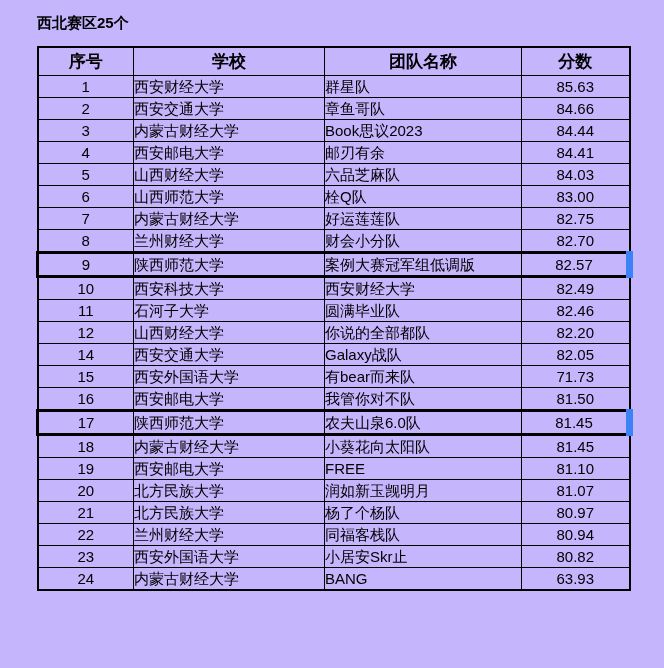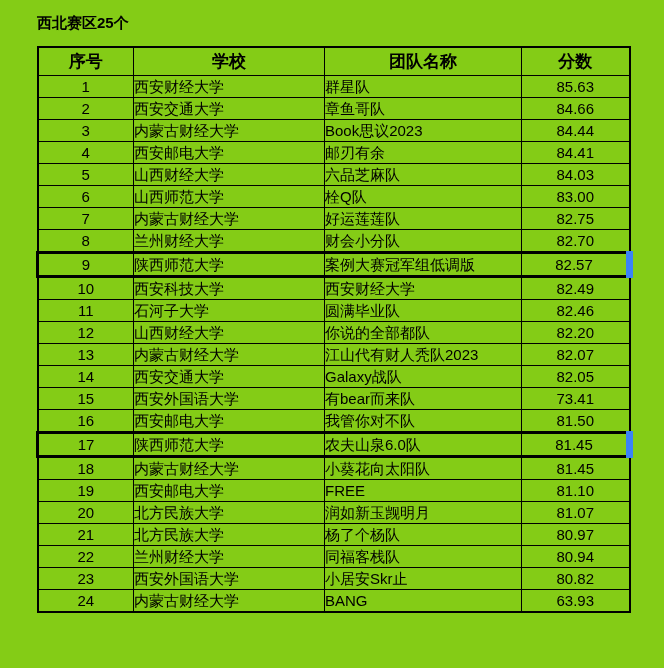--- a/index.html
+++ b/index.html
@@ -9,21 +9,21 @@
     width: 664px;
     height: 668px;
     font-family: "Liberation Sans", "DejaVu Sans", sans-serif;
     color: #000000;
   }
   .page {
     position: relative;
     width: 664px;
     height: 668px;
     overflow: hidden;
-    background: #84cc16;
+    background: #c4b5fd;
   }
   .doc-title {
     margin: 13px 0 0 37px;
     font-size: 15px;
     font-weight: bold;
     line-height: 20px;
     color: #000000;
   }
   table.rank-table {
     border-collapse: collapse;
@@ -153,36 +153,30 @@
           <td class="left">圆满毕业队</td>
           <td class="center">82.46</td>
         </tr>
         <tr>
           <td class="center">12</td>
           <td class="left">山西财经大学</td>
           <td class="left">你说的全部都队</td>
           <td class="center">82.20</td>
         </tr>
         <tr>
-          <td class="center">13</td>
-          <td class="left">内蒙古财经大学</td>
-          <td class="left">江山代有财人秃队2023</td>
-          <td class="center">82.07</td>
-        </tr>
-        <tr>
           <td class="center">14</td>
           <td class="left">西安交通大学</td>
           <td class="left">Galaxy战队</td>
           <td class="center">82.05</td>
         </tr>
         <tr>
           <td class="center">15</td>
           <td class="left">西安外国语大学</td>
           <td class="left">有bear而来队</td>
-          <td class="center">73.41</td>
+          <td class="center">71.73</td>
         </tr>
         <tr>
           <td class="center">16</td>
           <td class="left">西安邮电大学</td>
           <td class="left">我管你对不队</td>
           <td class="center">81.50</td>
         </tr>
         <tr class="highlighted">
           <td class="center">17</td>
           <td class="left">陕西师范大学</td>

